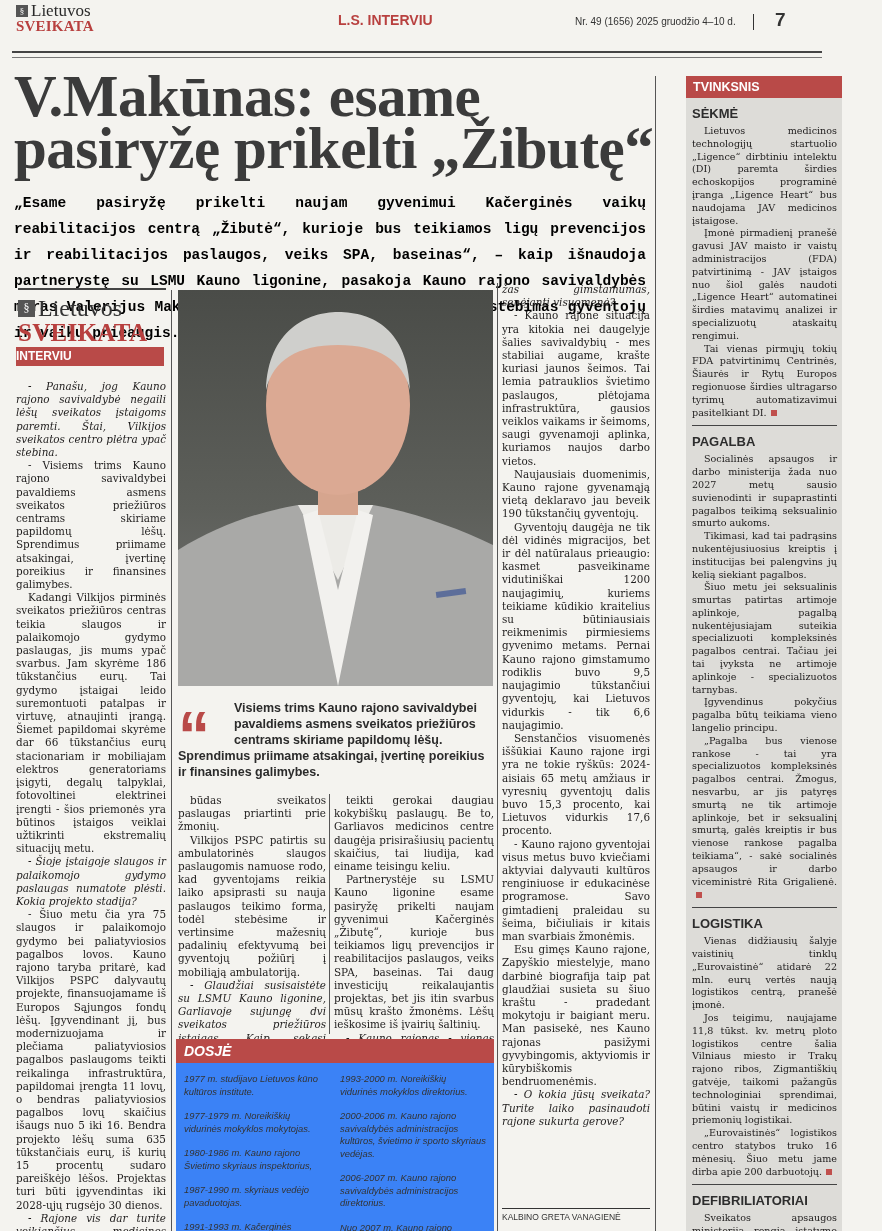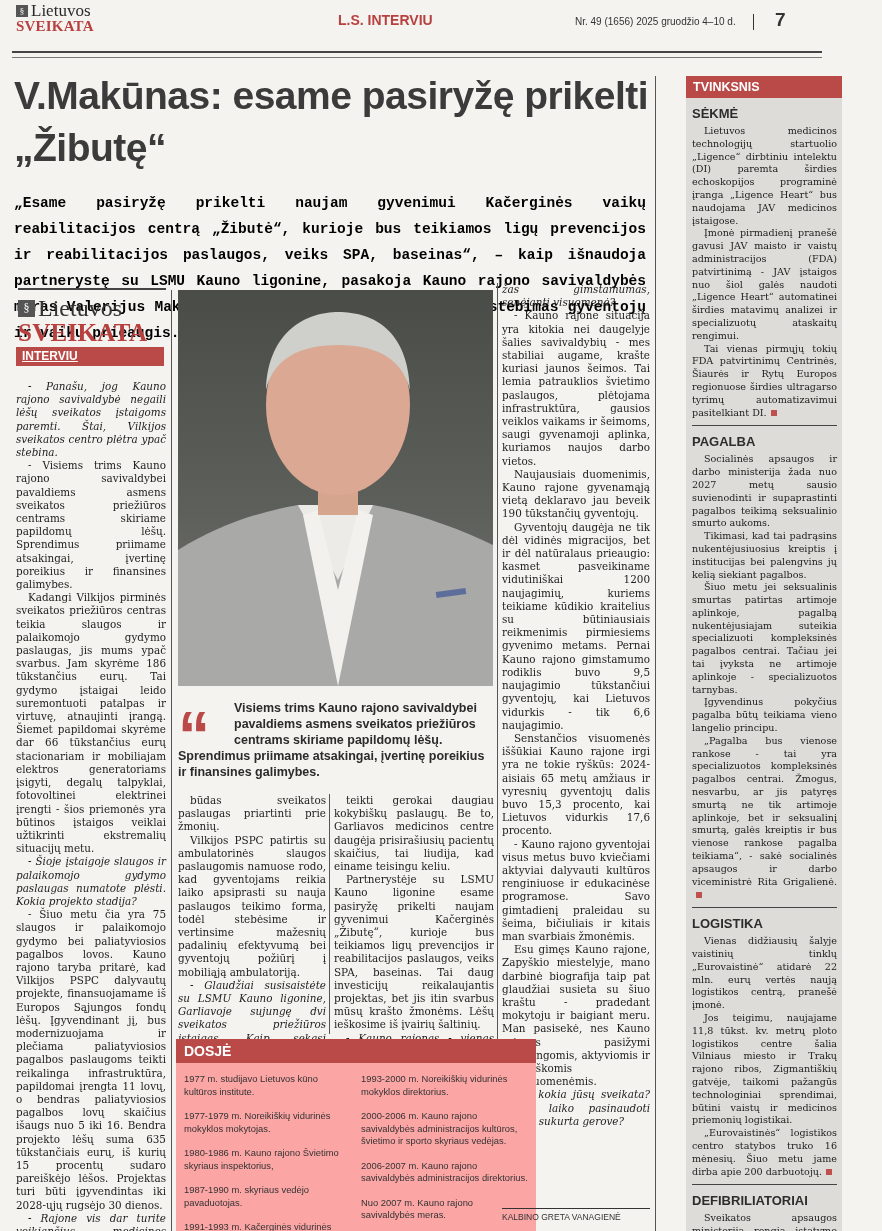--- a/index.html
+++ b/index.html
@@ -9,46 +9,46 @@
   .mast-logo{left:16px;top:2px;line-height:1;}
   .mast-logo .l1{font-family:"Liberation Serif",serif;font-size:17px;color:#2a2a2a;display:flex;align-items:center;gap:3px;}
   .mast-logo .l2{font-family:"Liberation Serif",serif;font-weight:bold;font-size:15px;color:#b8403f;letter-spacing:0.2px;}
   .logo-mark{display:inline-block;width:12px;height:12px;background:#555;color:#fff;font-size:9px;line-height:12px;text-align:center;}
   .mast-section{left:338px;top:12px;font-family:"Liberation Sans",sans-serif;font-weight:bold;font-size:14px;color:#b8403f;}
   .mast-issue{left:575px;top:16px;font-family:"Liberation Sans",sans-serif;font-size:10px;color:#333;}
   .mast-sep{left:753px;top:14px;width:1px;height:16px;background:#333;}
   .mast-page{left:775px;top:9px;font-family:"Liberation Sans",sans-serif;font-weight:bold;font-size:19px;color:#333;}
   .rule-double{left:12px;top:51px;width:810px;height:4px;border-top:2px solid #444;border-bottom:1px solid #777;}
   
-  .headline{left:14px;top:70px;width:640px;font-family:Liberation Sans, sans-serif;font-weight:bold;font-size:39px;line-height:52px;color:#3b3b3b;letter-spacing:-0.5px;}
+  .headline{left:14px;top:70px;width:640px;font-family:Liberation Serif, serif;font-weight:bold;font-size:59px;line-height:52px;color:#3b3b3b;letter-spacing:-0.5px;}
   .lead{left:14px;top:190px;width:632px;font-family:Liberation Mono, monospace;font-weight:bold;font-size:14.5px;line-height:26px;color:#000000;text-align:justify;}
   
   .vrule{width:1px;background:#555;}
   
   .logo2{left:18px;top:288px;width:148px;border-top:2px solid #444;padding-top:6px;}
   .logo2 .l1{font-family:"Liberation Serif",serif;font-size:24px;color:#333;display:flex;align-items:center;gap:3px;line-height:1;}
   .logo2 .l2{font-family:"Liberation Serif",serif;font-weight:bold;font-size:25px;color:#b8403f;line-height:1;letter-spacing:0.3px;}
   .logo2 .logo-mark{width:17px;height:17px;font-size:12px;line-height:17px;}
   .tag-red{background:#b94a48;color:#fff;font-family:"Liberation Sans",sans-serif;font-weight:bold;}
-  .interviu-tag{left:16px;top:347px;width:148px;height:19px;font-size:12px;line-height:19px;padding-left:6px;box-sizing:border-box;text-decoration:underline;}
+  .interviu-tag{left:16px;top:347px;width:148px;height:19px;font-size:12px;line-height:19px;padding-left:0;box-sizing:border-box;}
   .col{font-size:10.4px;line-height:13.2px;text-align:justify;hyphens:auto;}
   .col p{margin:0;text-indent:12px;}
   .col p.q{font-weight:normal;font-style:italic;}
   .c1{left:16px;top:380px;width:150px;}
   .c2{left:178px;top:794px;width:148px;}
   .c3{left:334px;top:794px;width:160px;}
   .c4{left:502px;top:283px;width:148px;}
   
   .photo{left:178px;top:290px;width:315px;height:396px;overflow:hidden;background:linear-gradient(180deg,#4a4c48 0%,#5d5f5a 55%,#777 100%);}
   
   .quote-mark{left:178px;top:703px;font-family:"Liberation Sans",sans-serif;font-weight:bold;font-size:64px;line-height:64px;color:#b94a48;}
   .pullquote{left:178px;top:700px;width:318px;font-family:"Liberation Sans",sans-serif;font-weight:bold;font-size:12.5px;line-height:16px;color:#2b2b2b;}
   .pullquote .indent{padding-left:56px;display:block;}
   
-  .dosje{left:176px;top:1039px;width:360px;height:192px;background:#fca5a5;}
+  .dosje{left:176px;top:1039px;width:318px;height:192px;background:#3b82f6;font-style:italic;}
   .dosje-h{height:24px;font-size:14px;line-height:24px;padding-left:8px;}
   .dosje-cols{display:flex;gap:10px;padding:10px 8px 0 8px;font-family:"Liberation Sans",sans-serif;font-size:9.4px;line-height:12.5px;color:#333;}
   .dosje-cols .dc{flex:1;}
   .dosje-cols .it{margin-bottom:12px;}
   .byline-rule{left:502px;top:1208px;width:148px;height:1px;background:#333;}
   .byline{left:502px;top:1212px;width:148px;text-align:left;font-family:"Liberation Sans",sans-serif;font-size:8.5px;color:#333;}
   
   .side{left:686px;top:76px;width:156px;height:1155px;background:#dddcd8;}
   .side-head{height:22px;font-size:12.5px;line-height:22px;padding-left:7px;}
   .side-body{padding:0 5px 0 6px;}

